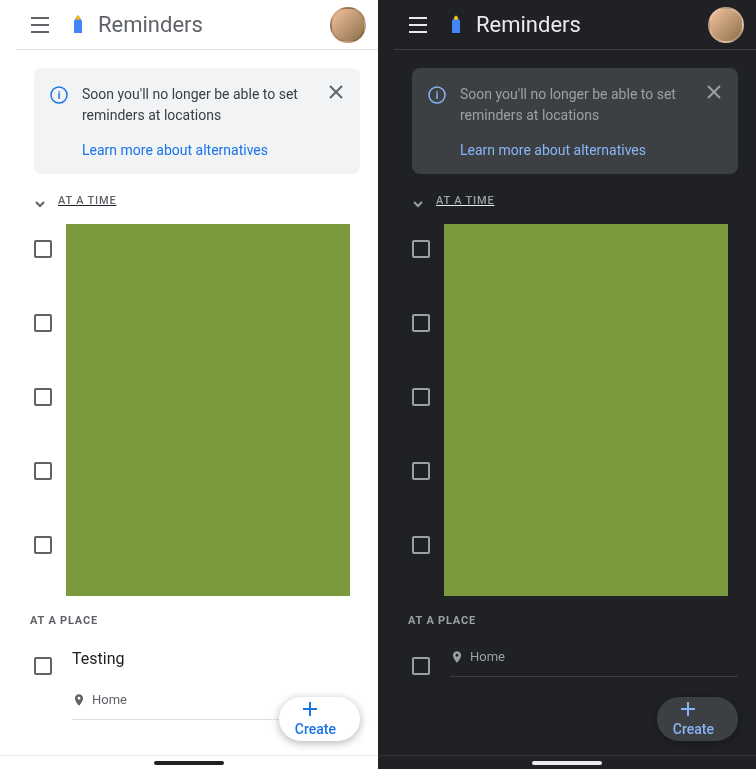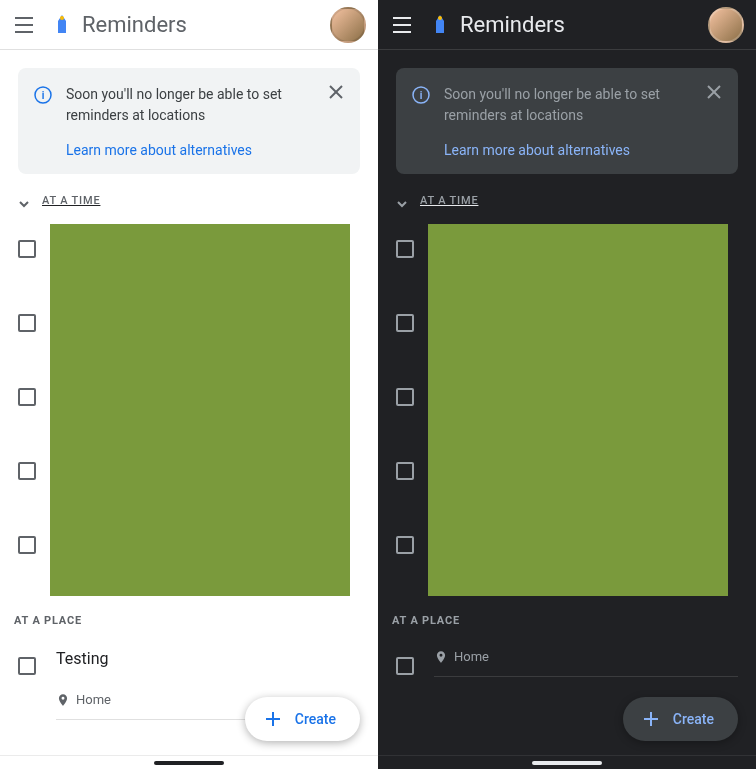--- a/index.html
+++ b/index.html
@@ -15,20 +15,21 @@
       display: flex;
       overflow: hidden;
     }
     
     .panel {
       width: 378px;
       height: 769px;
       position: relative;
       overflow-y: auto;
       overflow-x: hidden;
+      padding-left: 16px;
     }
     
     .panel-light {
       background: #ffffff;
       color: #202124;
     }
     
     .panel-dark {
       background: #202124;
       color: #e8eaed;
@@ -319,20 +320,21 @@
       bottom: 28px;
       right: 18px;
       height: 44px;
       padding: 0 24px 0 16px;
       border-radius: 24px;
       display: flex;
       align-items: center;
       box-shadow: 0 2px 8px rgba(0,0,0,0.3);
       cursor: pointer;
       z-index: 10;
+      flex-direction: column;
     }
     
     .panel-light .fab {
       background: #ffffff;
       color: #1a73e8;
     }
     
     .panel-dark .fab {
       background: #3c4043;
       color: #8ab4f8;

